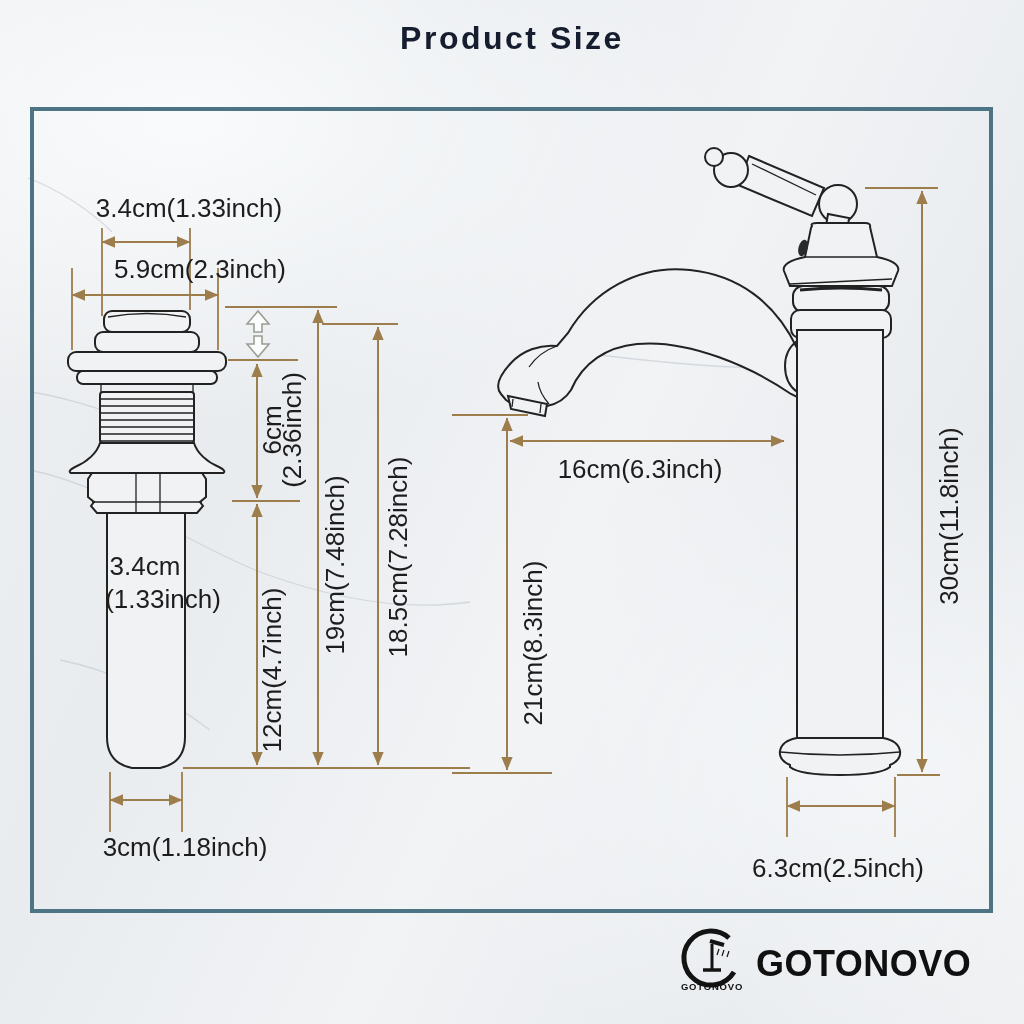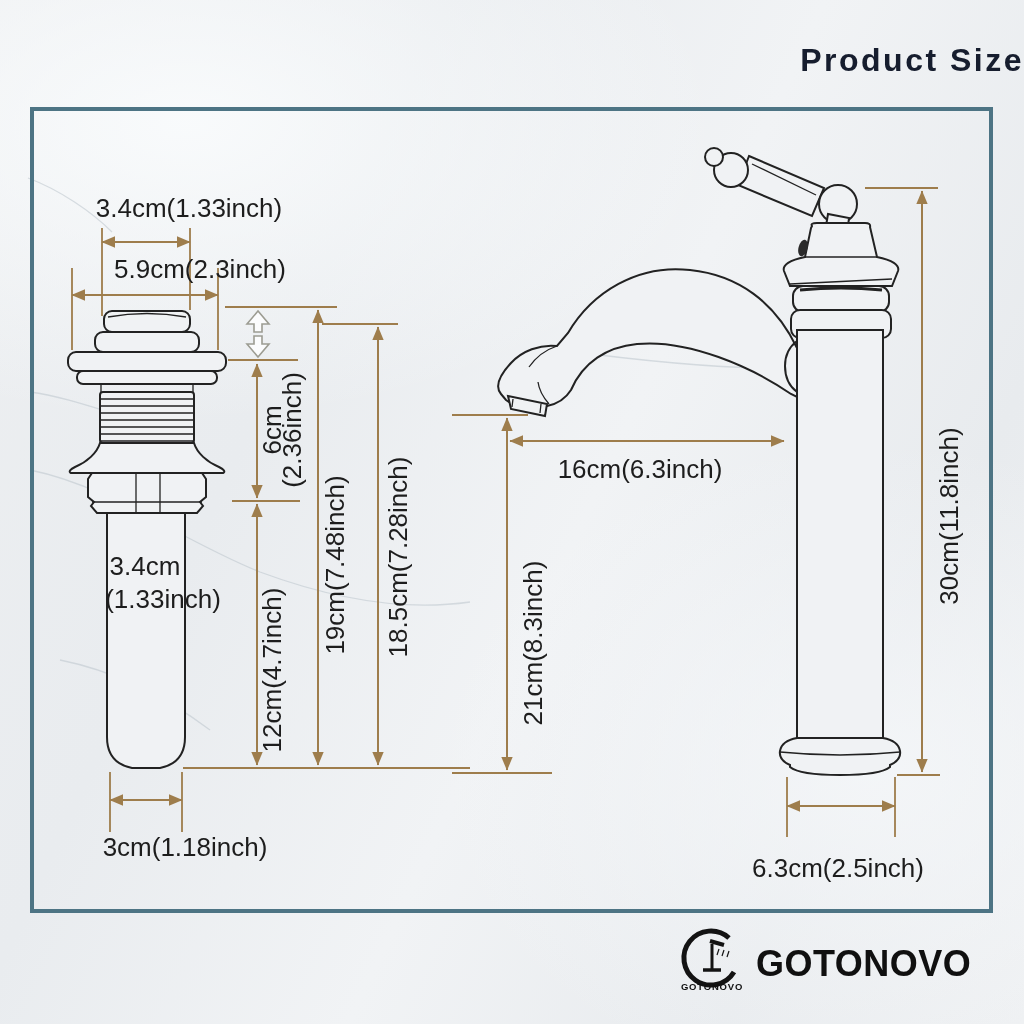--- a/index.html
+++ b/index.html
@@ -5,21 +5,21 @@
   html,body{margin:0;padding:0;}
   body{
     width:1024px;height:1024px;position:relative;overflow:hidden;
     background:
       radial-gradient(900px 500px at 18% 12%, rgba(250,252,253,.9) 0%, rgba(250,252,253,0) 60%),
       radial-gradient(800px 600px at 85% 75%, rgba(246,248,250,.8) 0%, rgba(246,248,250,0) 55%),
       linear-gradient(115deg,#edeff1 0%,#e9ecef 30%,#f1f3f5 55%,#e8ebee 80%,#eef0f2 100%);
     font-family:"Liberation Sans",sans-serif;
   }
   .page-title{
-    position:absolute;top:42px;left:0;width:1024px;text-align:right;
+    position:absolute;top:20px;left:0;width:1024px;text-align:center;
     font-weight:800;font-size:32px;letter-spacing:2.5px;color:#161d2e;
   }
   svg{position:absolute;left:0;top:0;}
   .dim{font-family:"Liberation Sans",sans-serif;font-size:26px;fill:#1d1d1d;}
   .dl{stroke:#9e7d4c;stroke-width:2;fill:none;}
   .dlt{stroke:#9e7d4c;stroke-width:1.8;fill:none;}
   .dr{stroke:#222;stroke-width:2;fill:#f0f2f4;}
   .drl{stroke:#222;stroke-width:1.3;fill:none;}
   .vein{stroke:#bcc5cc;stroke-width:1.3;fill:none;opacity:.55;}
   .popup{stroke:#9c9c92;stroke-width:1.6;fill:#fbfcfd;}

